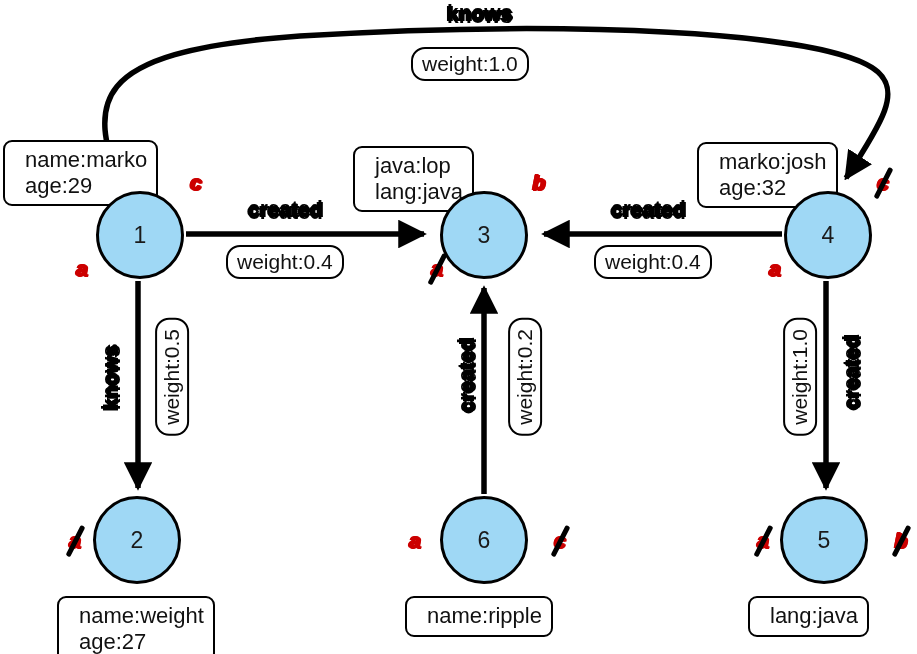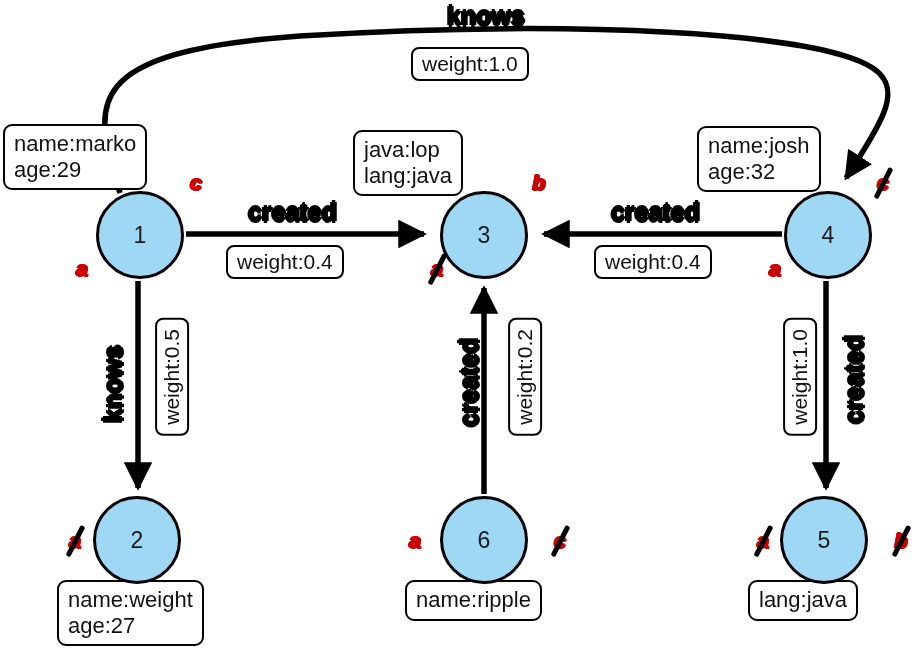--- a/index.html
+++ b/index.html
@@ -42,54 +42,55 @@
     color: #1a1a1a;
     z-index: 40;
   }
 
   
   .prop-box {
     position: absolute;
     background: #ffffff;
     border: 2.5px solid #000000;
     border-radius: 9px;
-    padding: 5px 9px 6px 9px;
+    padding: 5px 9px 6px 20px;
     font-size: 22px;
     line-height: 1.16;
     color: #111111;
     white-space: nowrap;
     box-sizing: border-box;
     z-index: 30;
+    margin-top: 16px;
   }
   .prop-box .line { display: block; }
 
   
   .weight-box {
     position: absolute;
     background: #ffffff;
     border: 2.5px solid #000000;
-    border-radius: 8px;
+    border-radius: 14px;
     padding: 3px 9px 4px 9px;
     font-size: 21px;
     line-height: 1.1;
     color: #111111;
     white-space: nowrap;
     box-sizing: border-box;
     z-index: 32;
   }
   .weight-box.vert {
     writing-mode: vertical-rl;
     transform: rotate(180deg);
     padding: 9px 3px 9px 4px;
   }
 
   
   .edge-label {
     position: absolute;
-    font-size: 25px;
+    font-size: 21px;
     font-weight: bold;
     color: #000000;
     white-space: nowrap;
     z-index: 33;
     letter-spacing: 0px;
     text-shadow:
       1.3px 0 0 #fff, -1.3px 0 0 #fff, 0 1.3px 0 #fff, 0 -1.3px 0 #fff,
       1px 1px 0 #fff, -1px -1px 0 #fff, 1px -1px 0 #fff, -1px 1px 0 #fff;
   }
   .edge-label .inner {
@@ -174,21 +175,21 @@
     <span class="line">name:weight</span>
     <span class="line">age:27</span>
   </div>
 
   <div class="prop-box" style="left:353px; top:130px;">
     <span class="line">java:lop</span>
     <span class="line">lang:java</span>
   </div>
 
   <div class="prop-box" style="left:697px; top:126px;">
-    <span class="line">name:josh</span>
+    <span class="line">marko:josh</span>
     <span class="line">age:32</span>
   </div>
 
   <div class="prop-box" style="left:748px; top:580px;">
     <span class="line">lang:java</span>
   </div>
 
   <div class="prop-box" style="left:405px; top:580px;">
     <span class="line">name:ripple</span>
   </div>

